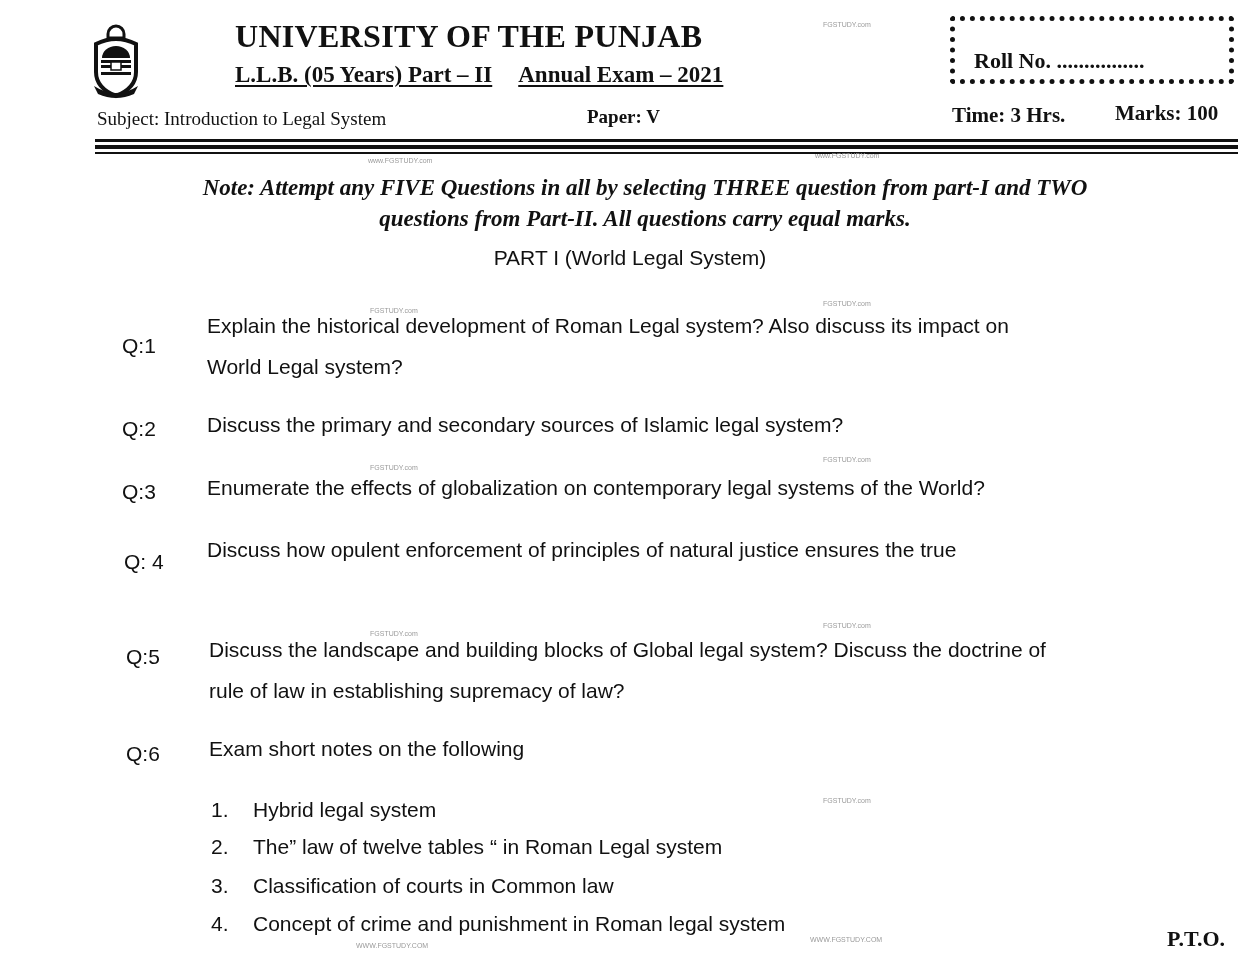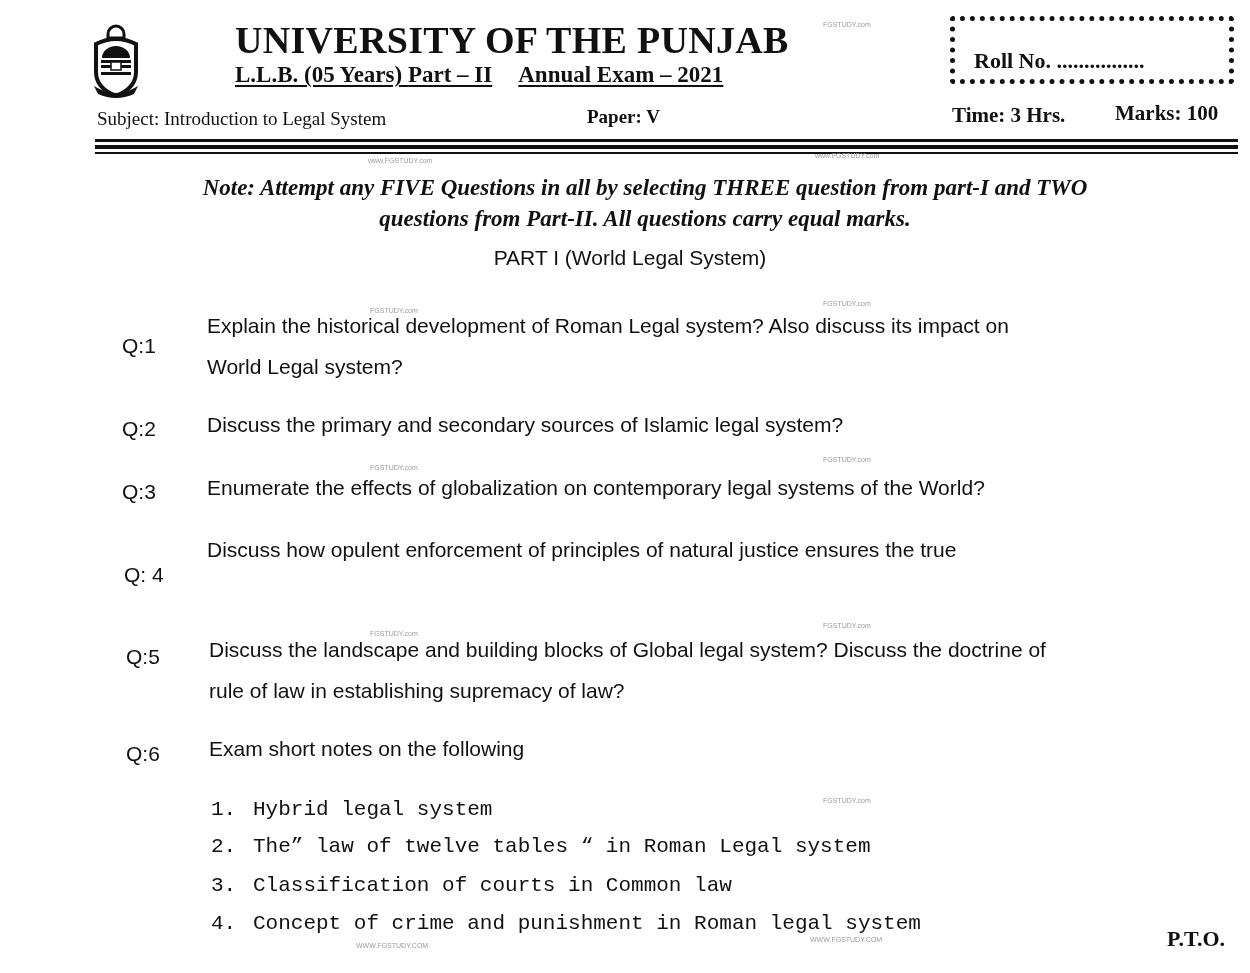--- a/index.html
+++ b/index.html
@@ -4,21 +4,21 @@
   <style>
     * { margin: 0; padding: 0; box-sizing: border-box; }
     html, body { width: 1250px; height: 973px; background: #ffffff; overflow: hidden; }
     body { position: relative; color: #111; }
     .serif { font-family: "Liberation Serif", "DejaVu Serif", serif; }
     .sans { font-family: "Liberation Sans", "DejaVu Sans", sans-serif; }
     .abs { position: absolute; }
 
     .logo { left: 88px; top: 24px; width: 56px; height: 76px; }
 
-    .uni-title { left: 235px; top: 18px; font-size: 38px; font-weight: bold; letter-spacing: 0.3px; white-space: nowrap; }
+    .uni-title { left: 235px; top: 18px; font-size: 32px; font-weight: bold; letter-spacing: 0.3px; white-space: nowrap; }
     .program { left: 235px; top: 62px; font-size: 23px; font-weight: bold; white-space: nowrap; }
     .program span { text-decoration: underline; text-decoration-thickness: 2px; text-underline-offset: 3px; }
     .program .gap { text-decoration: none; display: inline-block; width: 26px; }
 
     .roll-box { left: 950px; top: 16px; width: 284px; height: 68px; border: 5px dotted #111; border-radius: 4px; }
     .roll-label { left: 974px; top: 48px; font-size: 22px; font-weight: bold; white-space: nowrap; }
 
     .subject { left: 97px; top: 108px; font-size: 19px; font-weight: normal; white-space: nowrap; }
     .paper { left: 587px; top: 106px; font-size: 19px; font-weight: bold; white-space: nowrap; }
     .time { left: 952px; top: 103px; font-size: 21px; font-weight: bold; white-space: nowrap; }
@@ -31,21 +31,21 @@
 
     .watermark { font-family: "Liberation Sans", "DejaVu Sans", sans-serif; font-size: 7px; color: #9a9a9a; white-space: nowrap; }
 
     .note { left: 0; width: 1250px; top: 172px; text-align: center; font-size: 23px; font-weight: bold; font-style: italic; line-height: 31px; padding-left: 60px; padding-right: 20px; }
     .note-line { display: block; white-space: nowrap; }
 
     .part-heading { left: 0; width: 1250px; top: 246px; text-align: center; font-size: 21px; padding-left: 10px; white-space: nowrap; }
 
     .q-num { font-size: 21px; white-space: nowrap; }
     .q-text { font-size: 21px; line-height: 41px; white-space: nowrap; }
-    .sub-item { font-size: 21px; white-space: nowrap; font-family: Liberation Mono, monospace; }
+    .sub-item { font-size: 21px; white-space: nowrap; }
     .sub-num { display: inline-block; width: 42px; }
 
     .pto { left: 1167px; top: 926px; font-size: 22px; font-weight: bold; white-space: nowrap; }
   </style>
 </head>
 <body>
 
 <svg class="abs logo" viewBox="0 0 56 76">
   <path d="M28 2 a8 8 0 0 1 8 8 v4 h-16 v-4 a8 8 0 0 1 8 -8z" fill="none" stroke="#111" stroke-width="3"></path>
   <path d="M8 20 q20 -10 40 0 v28 q0 16 -20 24 q-20 -8 -20 -24z" fill="none" stroke="#111" stroke-width="4"></path>
@@ -99,21 +99,21 @@
   <div>Discuss the primary and secondary sources of Islamic legal system?</div>
 </div>
 
 <div class="abs watermark" style="left:370px; top:464px;">FGSTUDY.com</div>
 <div class="abs watermark" style="left:823px; top:456px;">FGSTUDY.com</div>
 <div class="abs sans q-num" style="left:122px; top:480px;">Q:3</div>
 <div class="abs sans q-text" style="left:207px; top:467px;">
   <div>Enumerate the effects of globalization on contemporary  legal systems of the World?</div>
 </div>
 
-<div class="abs sans q-num" style="left:124px; top:563px;">Q: 4</div>
+<div class="abs sans q-num" style="left:124px; top:550px;">Q: 4</div>
 <div class="abs sans q-text" style="left:207px; top:529px;">
   <div>Discuss how opulent enforcement of  principles of natural justice ensures the true</div>
 </div>
 
 <div class="abs watermark" style="left:370px; top:630px;">FGSTUDY.com</div>
 <div class="abs watermark" style="left:823px; top:622px;">FGSTUDY.com</div>
 <div class="abs sans q-num" style="left:126px; top:645px;">Q:5</div>
 <div class="abs sans q-text" style="left:209px; top:629px;">
   <div>Discuss the landscape and building blocks of Global legal system? Discuss the doctrine of</div>
   <div>rule of law in establishing supremacy of law?</div>

